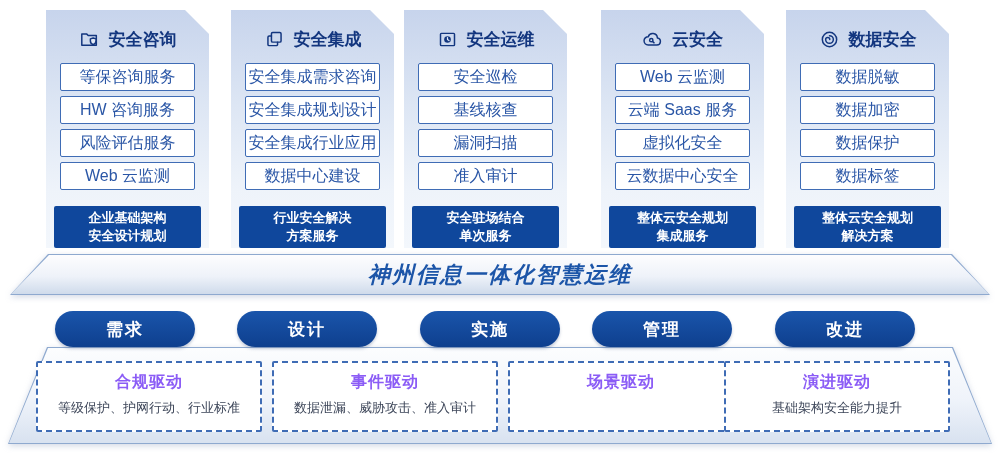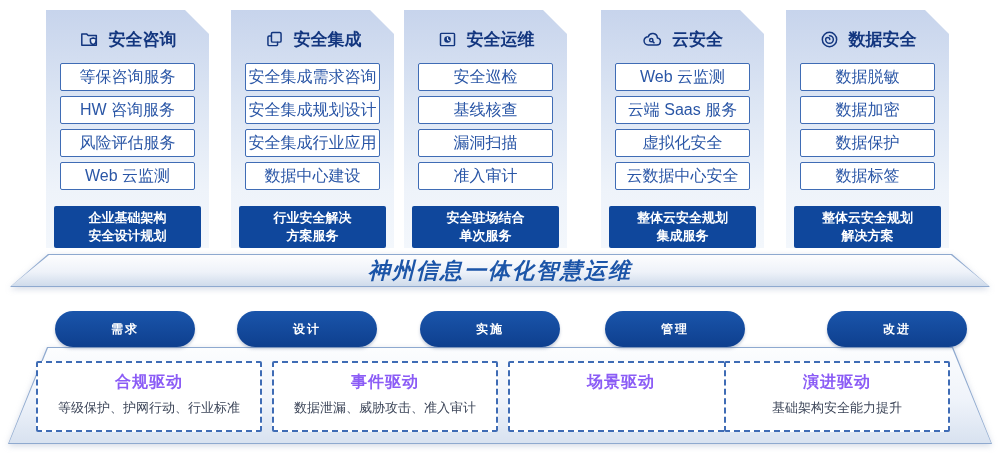--- a/index.html
+++ b/index.html
@@ -20,38 +20,38 @@
         display:flex;align-items:center;justify-content:center;
         font-size:16px;color:#2a56a6;white-space:nowrap;}
   .col-f{margin:16px 8px 0;height:42px;background:#0f479c;border-radius:2px;
          display:flex;flex-direction:column;align-items:center;justify-content:center;
          color:#ffffff;font-size:13px;font-weight:bold;line-height:18px;}
 
   
   .trap{position:absolute;filter:drop-shadow(0 2px 3px rgba(110,130,170,.3));}
   .trap .edge{position:absolute;inset:0;background:#8ea9cf;}
   .trap .fill{position:absolute;inset:1px;}
-  .banner{left:10px;top:254px;width:980px;height:33px;}
+  .banner{left:10px;top:254px;width:980px;height:41px;}
   .banner .edge,.banner .fill{clip-path:polygon(38px 0,calc(100% - 38px) 0,100% 100%,0 100%);}
   .banner .fill{background:linear-gradient(180deg,#fdfdfe 0%,#eef2f9 55%,#cfdbeb 100%);}
   .banner-label{position:absolute;inset:0;display:flex;align-items:center;justify-content:center;
         color:#1c55a8;font-size:22px;font-weight:bold;font-style:italic;letter-spacing:2px;}
 
   
   .platform{left:8px;top:347px;width:984px;height:97px;}
   .platform .edge,.platform .fill{clip-path:polygon(39px 0,calc(100% - 39px) 0,100% 100%,0 100%);}
   .platform .fill{background:linear-gradient(180deg,#fcfdfe 0%,#eff3fa 55%,#d8e2f0 100%);}
 
   
   .pill{position:absolute;top:311px;width:140px;height:36px;border-radius:18px;
         background:linear-gradient(180deg,#1a55ab,#0e3f8e);
         display:flex;align-items:center;justify-content:center;
-        color:#ffffff;font-size:12px;font-weight:bold;letter-spacing:2px;
+        color:#ffffff;font-size:17px;font-weight:bold;letter-spacing:2px;
         box-shadow:0 2px 3px rgba(90,110,150,.35);}
-  .pill.p0{left:55px}.pill.p1{left:237px}.pill.p2{left:420px}.pill.p3{left:605px}.pill.p4{left:827px}
+  .pill.p0{left:55px}.pill.p1{left:237px}.pill.p2{left:420px}.pill.p3{left:592px}.pill.p4{left:775px}
 
   
   .driver{position:absolute;top:361px;width:222px;height:67px;background:#ffffff;
           border:2px dashed #3f6cb5;border-radius:2px;text-align:center;}
   .driver.d0{left:36px}.driver.d1{left:272px}.driver.d2{left:508px}.driver.d3{left:724px}
   .driver-title{margin-top:9px;color:#8b5cf6;font-size:16px;font-weight:bold;letter-spacing:1px;}
   .driver-desc{margin-top:6px;color:#3c4558;font-size:13px;white-space:nowrap;}
 </style>
 </head>
 <body>

